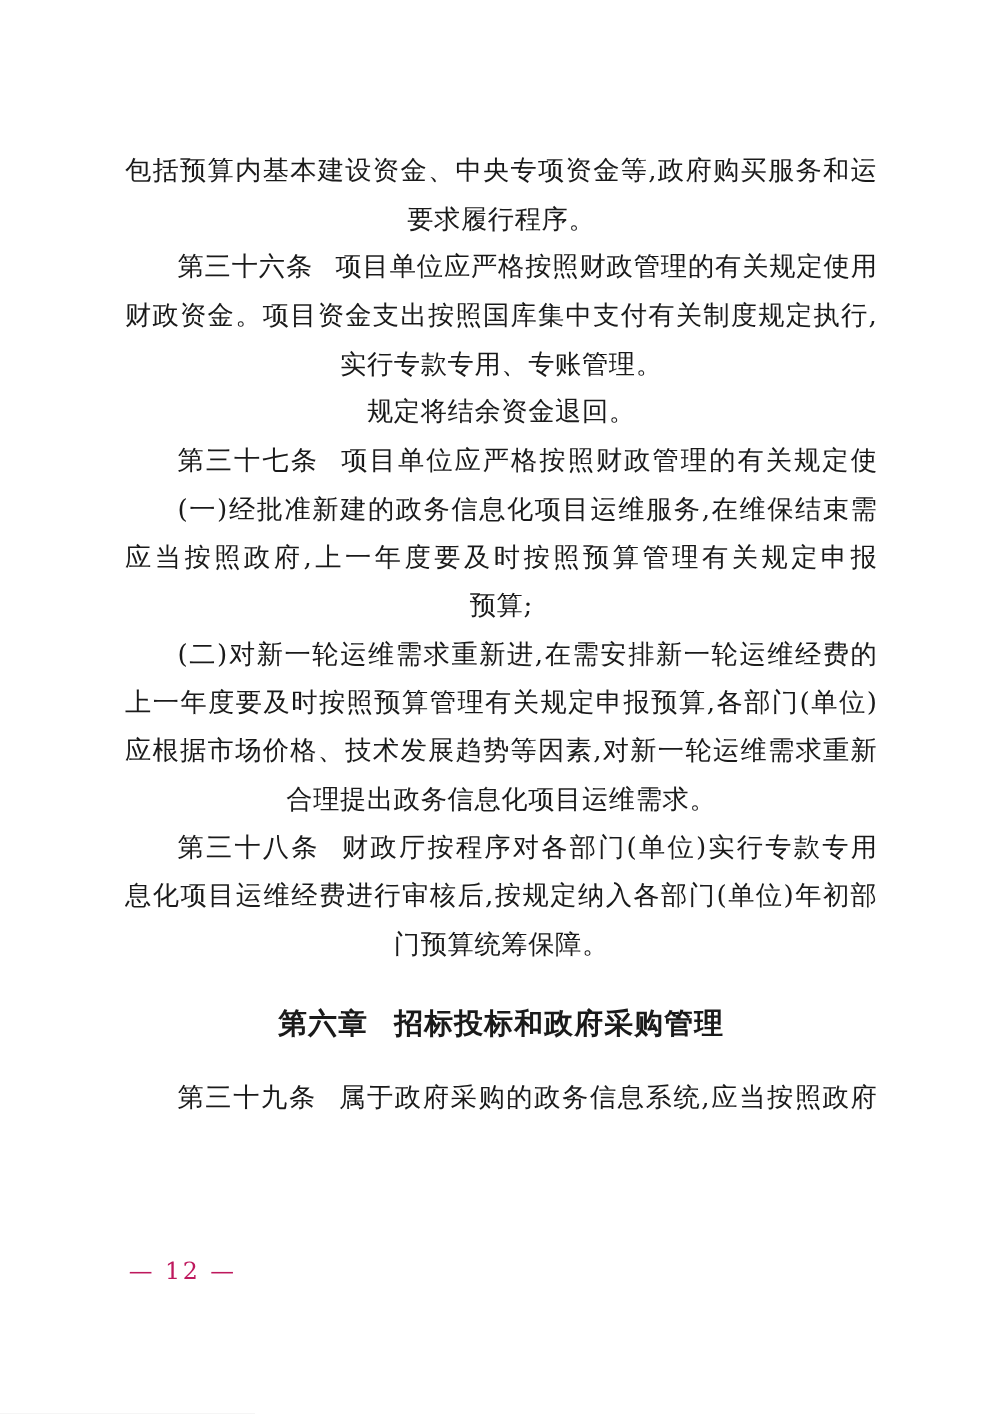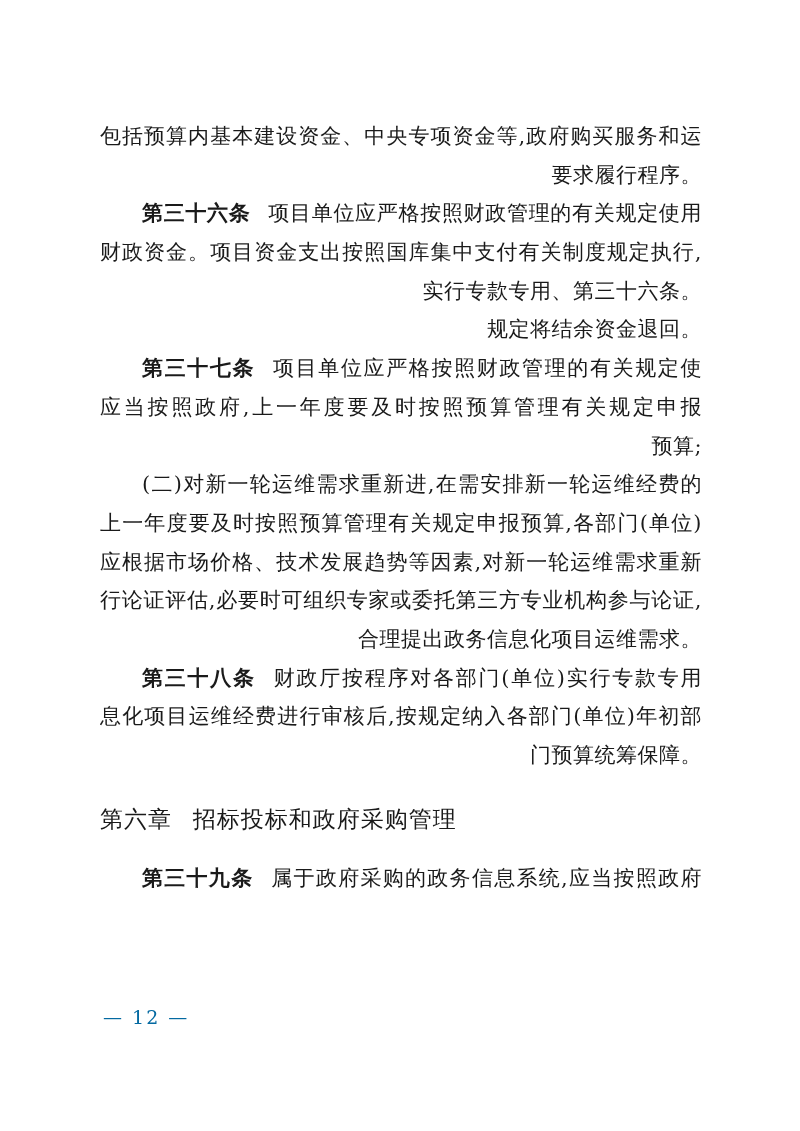--- a/index.html
+++ b/index.html
@@ -19,80 +19,81 @@
     top: 117px;
     left: 100px;
     right: 98px;
   }
   .line {
     height: 38.7px;
     line-height: 38.7px;
     font-size: 21px;
     overflow: hidden;
     white-space: nowrap;
-    text-align: right;
+    text-align: center;
     letter-spacing: 0.5px;
   }
   .line.j {
     white-space: normal;
     text-align: justify;
     text-align-last: justify;
     -moz-text-align-last: justify;
   }
   .line.ind { text-indent: 2em; }
   .term {
     font-family: "DejaVu Sans", "Liberation Sans", sans-serif;
-    font-weight: 700;
+    font-weight: 400;
     margin-right: 0.85em;
   }
   .chapter {
     margin-top: 21px;
     margin-bottom: 17px;
     height: 46px;
     line-height: 46px;
     font-size: 23px;
-    font-weight: 400;
+    font-weight: 700;
     font-family: "DejaVu Sans", "Liberation Sans", sans-serif;
+    text-align: center;
     letter-spacing: 1px;
   }
   .chapter .chap-num { margin-right: 0.9em; }
   .page-footer {
     position: absolute;
     top: 1006px;
     left: 103px;
     font-size: 19px;
     letter-spacing: 2px;
     font-family: "DejaVu Serif", "Liberation Serif", serif;
-    color: #0369a1;
+    color: #be185d;
   }
 </style>
 </head>
 <body>
 
 <div class="page">
   <div class="text-block">
 
     <div class="line j">包括预算内基本建设资金、中央专项资金等,政府购买服务和运行</div>
     <div class="line">要求履行程序。</div>
 
     <div class="line j ind"><b class="term">第三十六条</b><span>项目单位应严格按照财政管理的有关规定使用</span></div>
     <div class="line j">财政资金。项目资金支出按照国库集中支付有关制度规定执行,</div>
-    <div class="line">实行专款专用、第三十六条。</div>
+    <div class="line">实行专款专用、专账管理。</div>
 
     <div class="line">规定将结余资金退回。</div>
 
     <div class="line j ind"><b class="term">第三十七条</b><span>项目单位应严格按照财政管理的有关规定使用:</span></div>
 
+    <div class="line j ind">(一)经批准新建的政务信息化项目运维服务,在维保结束需</div>
     <div class="line j">应当按照政府,上一年度要及时按照预算管理有关规定申报</div>
     <div class="line">预算;</div>
 
     <div class="line j ind">(二)对新一轮运维需求重新进,在需安排新一轮运维经费的</div>
     <div class="line j">上一年度要及时按照预算管理有关规定申报预算,各部门(单位)</div>
     <div class="line j">应根据市场价格、技术发展趋势等因素,对新一轮运维需求重新进</div>
-    <div class="line j">行论证评估,必要时可组织专家或委托第三方专业机构参与论证,</div>
     <div class="line">合理提出政务信息化项目运维需求。</div>
 
     <div class="line j ind"><b class="term">第三十八条</b><span>财政厅按程序对各部门(单位)实行专款专用</span></div>
     <div class="line j">息化项目运维经费进行审核后,按规定纳入各部门(单位)年初部</div>
     <div class="line">门预算统筹保障。</div>
 
     <div class="chapter"><span class="chap-num">第六章</span><span>招标投标和政府采购管理</span></div>
 
     <div class="line j ind"><b class="term">第三十九条</b><span>属于政府采购的政务信息系统,应当按照政府</span></div>
 

